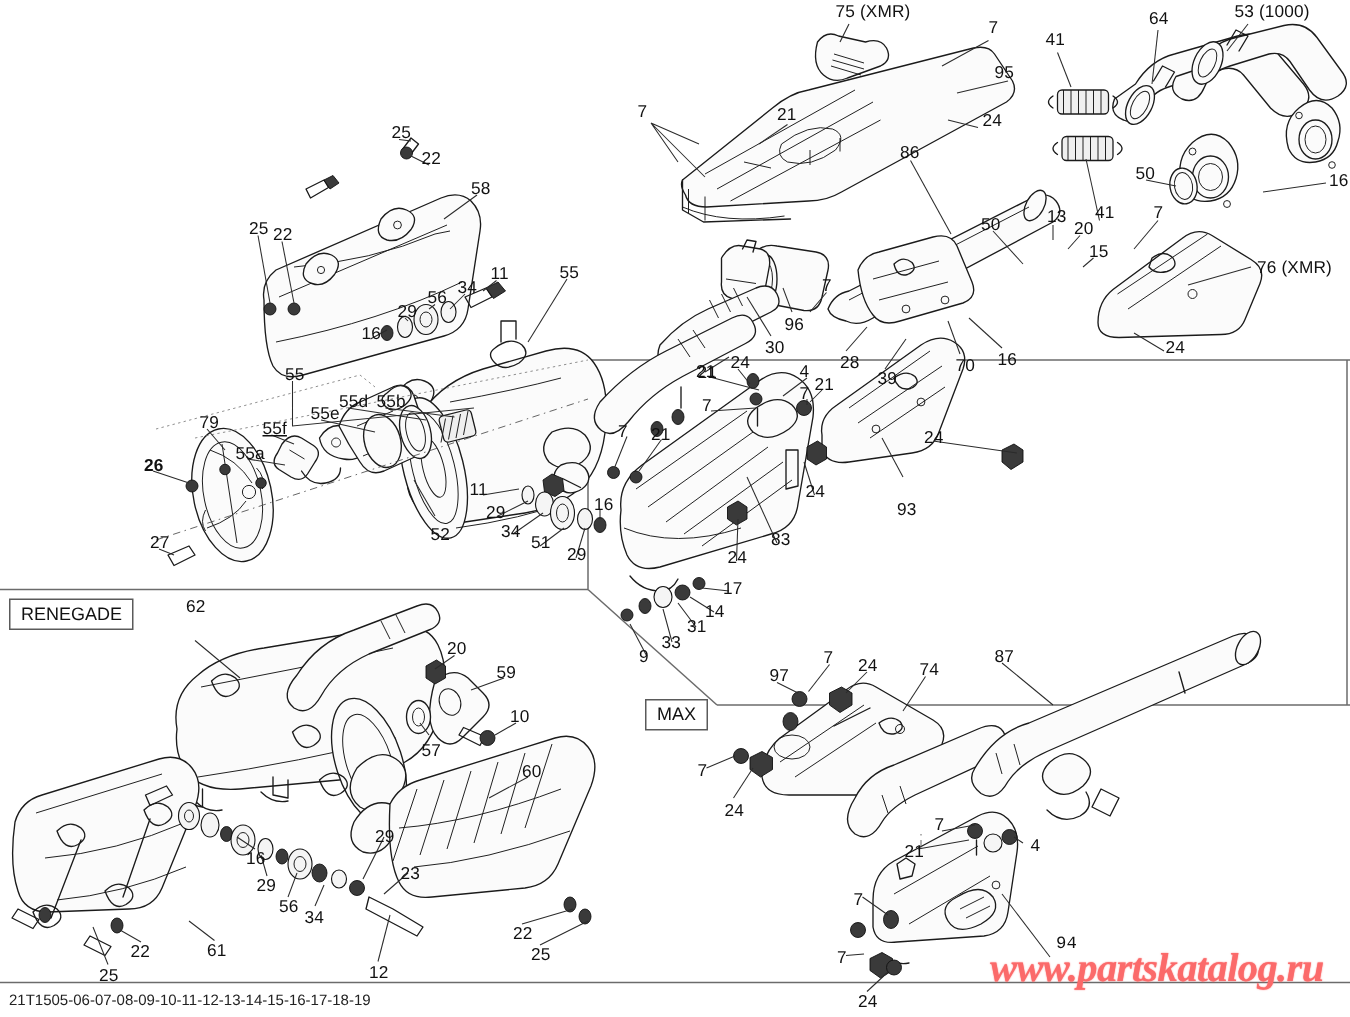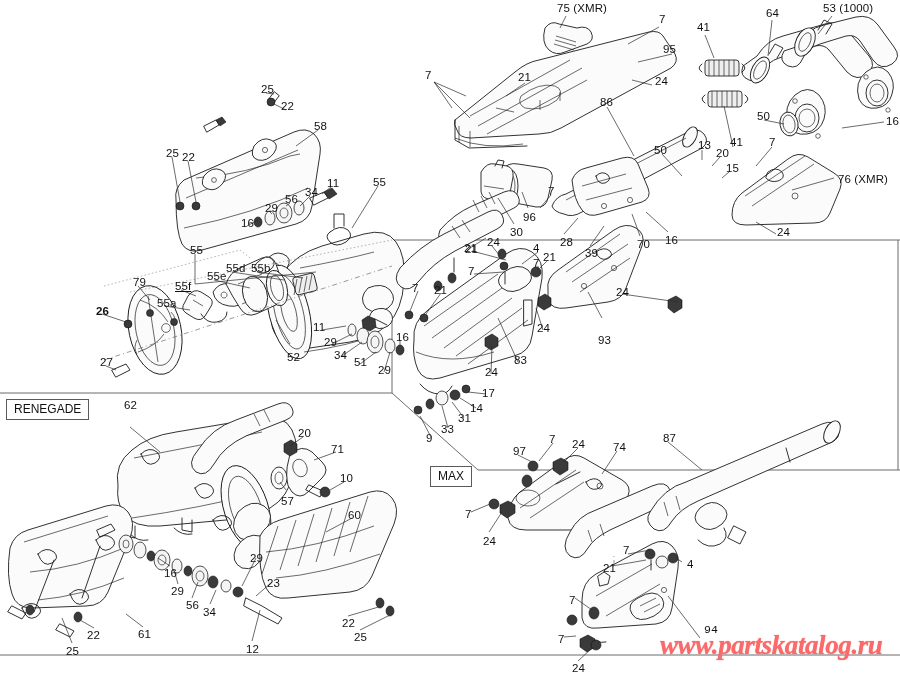--- a/index.html
+++ b/index.html
@@ -568,21 +568,21 @@
       <div class="lbl" style="left: 598px; top: 310px; margin-top: 25px;">93</div>
       <div class="lbl" style="left: 514px; top: 355px;">83</div>
       <div class="lbl" style="left: 485px; top: 367px;">24</div>
       <div class="lbl" style="left: 482px; top: 388px;">17</div>
       <div class="lbl" style="left: 470px; top: 403px;">14</div>
       <div class="lbl" style="left: 458px; top: 413px;">31</div>
       <div class="lbl" style="left: 441px; top: 424px;">33</div>
       <div class="lbl" style="left: 426px; top: 433px;">9</div>
       <div class="lbl" style="left: 124px; top: 400px;">62</div>
       <div class="lbl" style="left: 298px; top: 428px;">20</div>
-      <div class="lbl" style="left: 331px; top: 444px;">71</div>
+      <div class="lbl" style="left: 331px; top: 444px;">59</div>
       <div class="lbl" style="left: 340px; top: 473px;">10</div>
       <div class="lbl" style="left: 281px; top: 496px;">57</div>
       <div class="lbl" style="left: 348px; top: 510px;">60</div>
       <div class="lbl" style="left: 164px; top: 568px;">16</div>
       <div class="lbl" style="left: 171px; top: 586px;">29</div>
       <div class="lbl" style="left: 186px; top: 600px;">56</div>
       <div class="lbl" style="left: 203px; top: 607px;">34</div>
       <div class="lbl" style="left: 250px; top: 553px;">29</div>
       <div class="lbl" style="left: 267px; top: 578px;">23</div>
       <div class="lbl" style="left: 246px; top: 644px;">12</div>
@@ -603,14 +603,15 @@
       <div class="lbl" style="left: 687px; top: 559px;">4</div>
       <div class="lbl" style="left: 569px; top: 595px;">7</div>
       <div class="lbl" style="left: 558px; top: 634px;">7</div>
       <div class="lbl" style="left: 704px; top: 624px; font-family: Liberation Mono, monospace;">94</div>
       <div class="lbl" style="left: 572px; top: 663px;">24</div>
     </div>
 
   <div class="boxlbl" style="left:6px;top:399px;">RENEGADE</div>
   <div class="boxlbl" style="left:430px;top:466px;">MAX</div>
 
+  <div id="footer">21T1505-06-07-08-09-10-11-12-13-14-15-16-17-18-19</div>
   <div id="watermark">www.partskatalog.ru</div>
 </div>
 
 </body></html>

